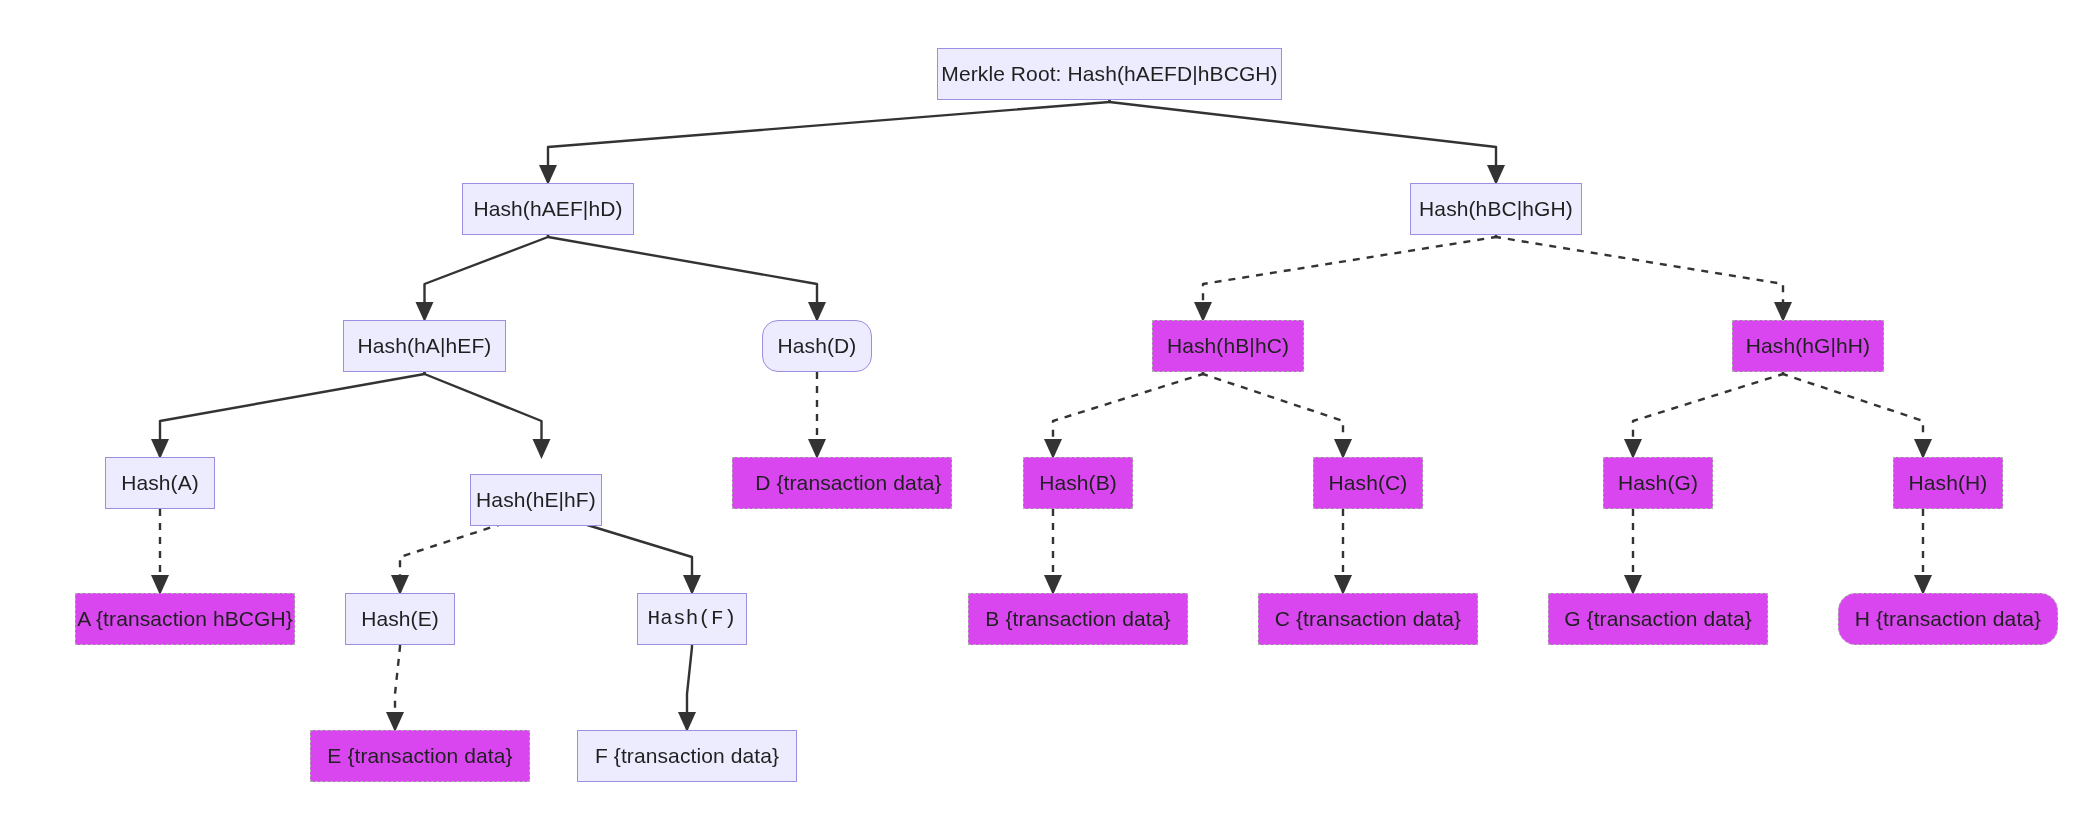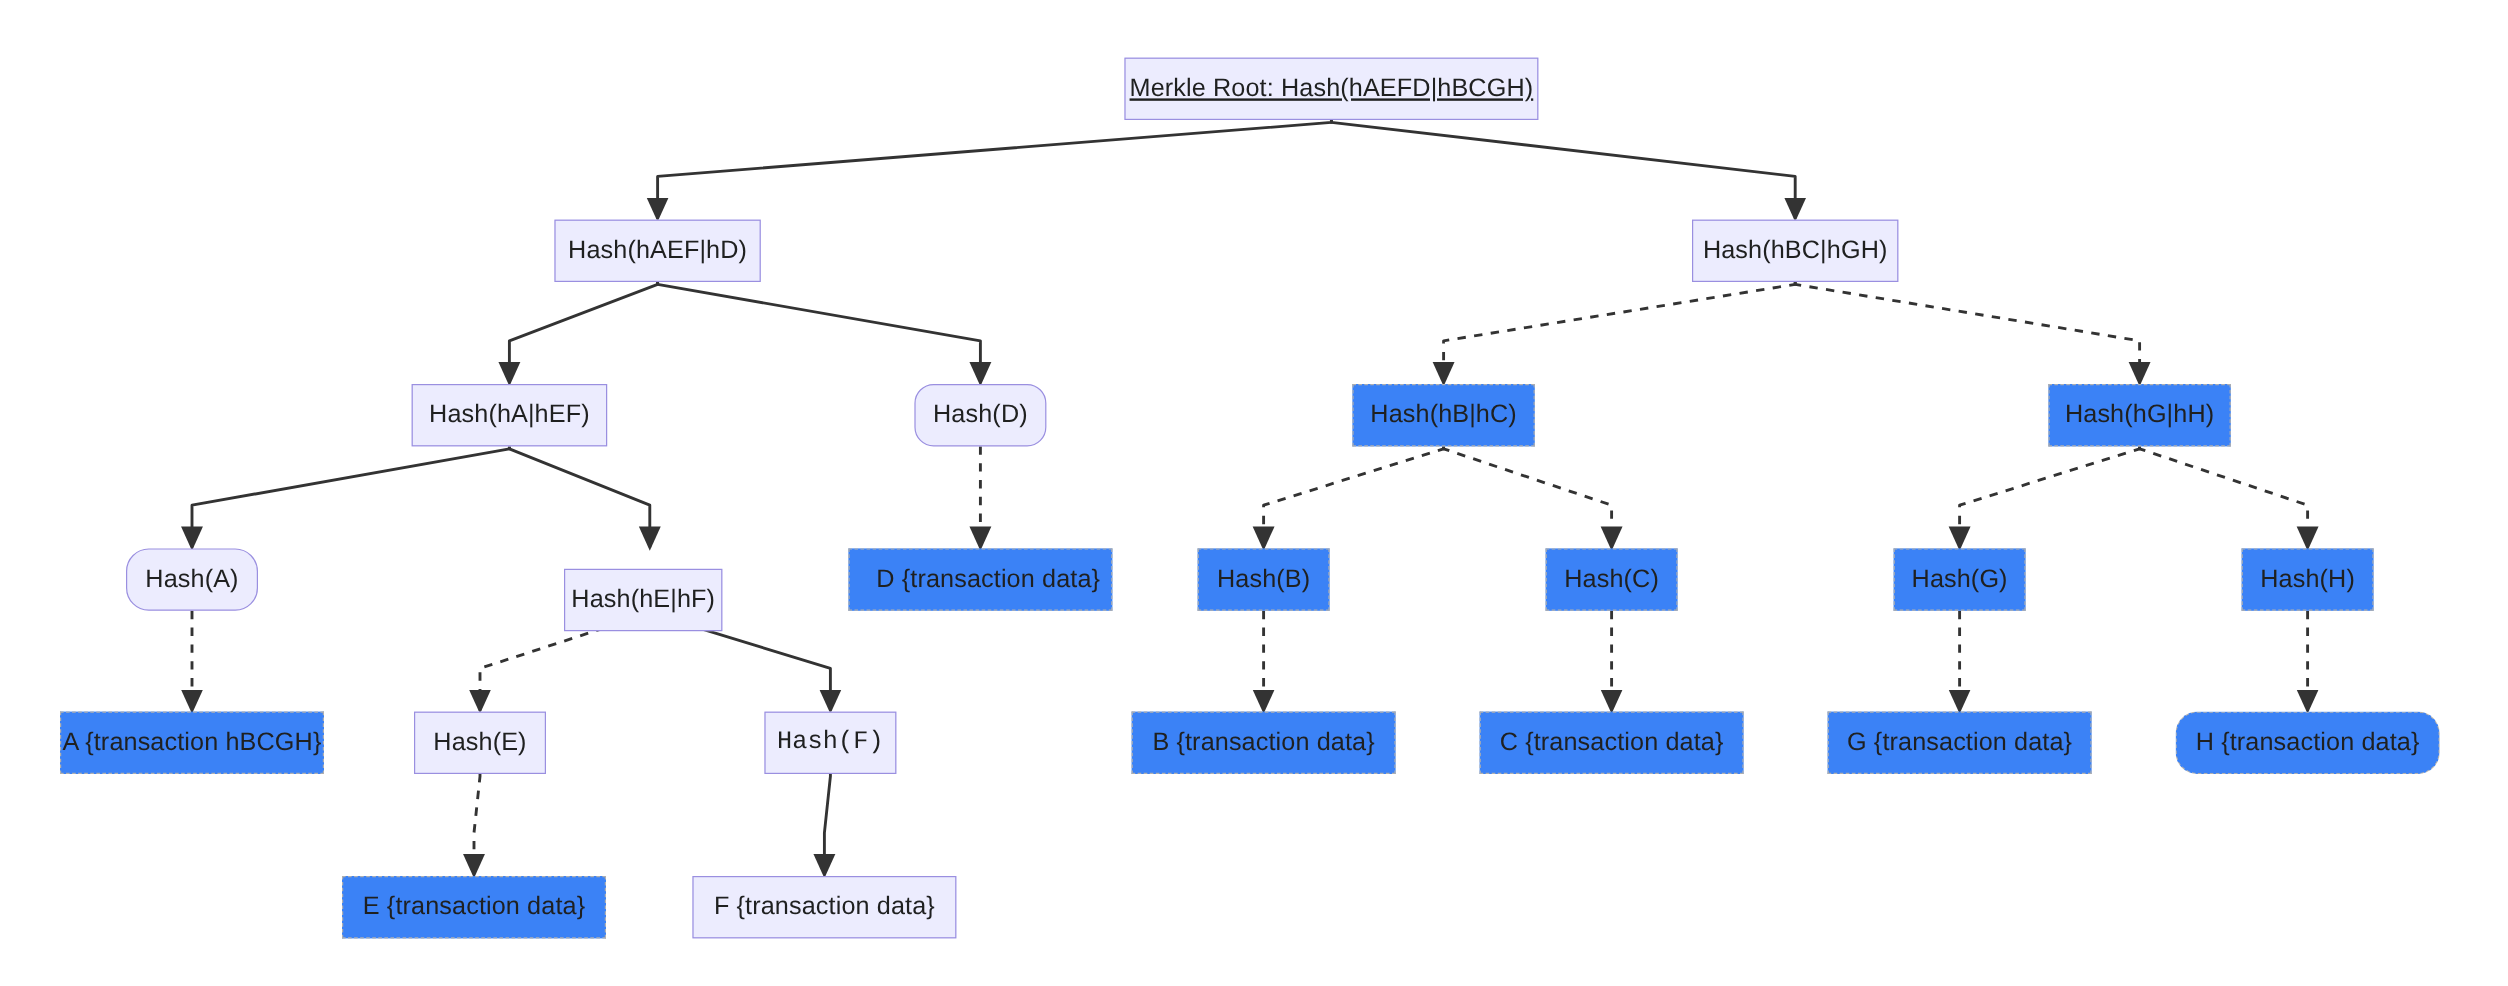--- a/index.html
+++ b/index.html
@@ -33,22 +33,23 @@
     line-height: 1.2;
     color: #1f2020;
     white-space: nowrap;
     letter-spacing: 0.1px;
   }
   .node.hl {
     background: #ececfe;
     border: 1.6px solid #9a8fe0;
   }
   .node.plain {
-    background: #3b82f6;
+    background: #d946ef;
     border: 1.6px dashed #b0b0b0;
+    margin-left: 25px;
   }
   .node-label {
     pointer-events: none;
   }
 </style>
 </head>
 <body>
 
 <div id="diagram-root">
   <svg id="edge-layer" viewBox="0 0 2090 822" preserveAspectRatio="none">
@@ -76,42 +77,42 @@
         <path d="M541.5,509 L541.5,511 L692,557 L692,592" fill="none" stroke="#333333" stroke-width="2.4" stroke-linejoin="round" marker-end="url(#arrow)"></path>
         <path d="M1053,509 L1053,592" fill="none" stroke="#333333" stroke-width="2.4" stroke-linejoin="round" stroke-dasharray="7,7" marker-end="url(#arrow)"></path>
         <path d="M1343,509 L1343,592" fill="none" stroke="#333333" stroke-width="2.4" stroke-linejoin="round" stroke-dasharray="7,7" marker-end="url(#arrow)"></path>
         <path d="M1633,509 L1633,592" fill="none" stroke="#333333" stroke-width="2.4" stroke-linejoin="round" stroke-dasharray="7,7" marker-end="url(#arrow)"></path>
         <path d="M1923,509 L1923,592" fill="none" stroke="#333333" stroke-width="2.4" stroke-linejoin="round" stroke-dasharray="7,7" marker-end="url(#arrow)"></path>
         <path d="M400,645 L400,647 L395,694 L395,729" fill="none" stroke="#333333" stroke-width="2.4" stroke-linejoin="round" stroke-dasharray="7,7" marker-end="url(#arrow)"></path>
         <path d="M692,645 L692,647 L687,694 L687,729" fill="none" stroke="#333333" stroke-width="2.4" stroke-linejoin="round" marker-end="url(#arrow)"></path>
       </g>
   </svg>
   <div id="nodes-group">
-      <div class="node hl" style="left: 937px; top: 48px; width: 345px; height: 52px; text-decoration: underline;">
+      <div class="node hl" style="left: 937px; top: 48px; width: 345px; height: 52px;">
         <span class="node-label">Merkle Root: Hash(hAEFD|hBCGH)</span>
       </div>
       <div class="node hl" style="left: 462px; top: 183px; width: 172px; height: 52px; text-align: center;">
         <span class="node-label">Hash(hAEF|hD)</span>
       </div>
       <div class="node hl" style="left: 1410px; top: 183px; width: 172px; height: 52px;">
         <span class="node-label">Hash(hBC|hGH)</span>
       </div>
       <div class="node hl" style="left: 343px; top: 320px; width: 163px; height: 52px;">
         <span class="node-label">Hash(hA|hEF)</span>
       </div>
       <div class="node hl" style="left: 762px; top: 320px; width: 110px; height: 52px; border-radius: 16px;">
         <span class="node-label">Hash(D)</span>
       </div>
       <div class="node plain" style="left: 1127px; top: 320px; width: 152px; height: 52px;">
         <span class="node-label">Hash(hB|hC)</span>
       </div>
       <div class="node plain" style="left: 1707px; top: 320px; width: 152px; height: 52px;">
         <span class="node-label">Hash(hG|hH)</span>
       </div>
-      <div class="node hl" style="left: 105px; top: 457px; width: 110px; height: 52px; border-radius: 19px;">
+      <div class="node hl" style="left: 105px; top: 457px; width: 110px; height: 52px;">
         <span class="node-label">Hash(A)</span>
       </div>
       <div class="node hl" style="left: 470px; top: 474px; width: 132px; height: 52px;">
         <span class="node-label">Hash(hE|hF)</span>
       </div>
       <div class="node plain" style="left: 998px; top: 457px; width: 110px; height: 52px;">
         <span class="node-label">Hash(B)</span>
       </div>
       <div class="node plain" style="left: 1288px; top: 457px; width: 110px; height: 52px;">
         <span class="node-label">Hash(C)</span>

